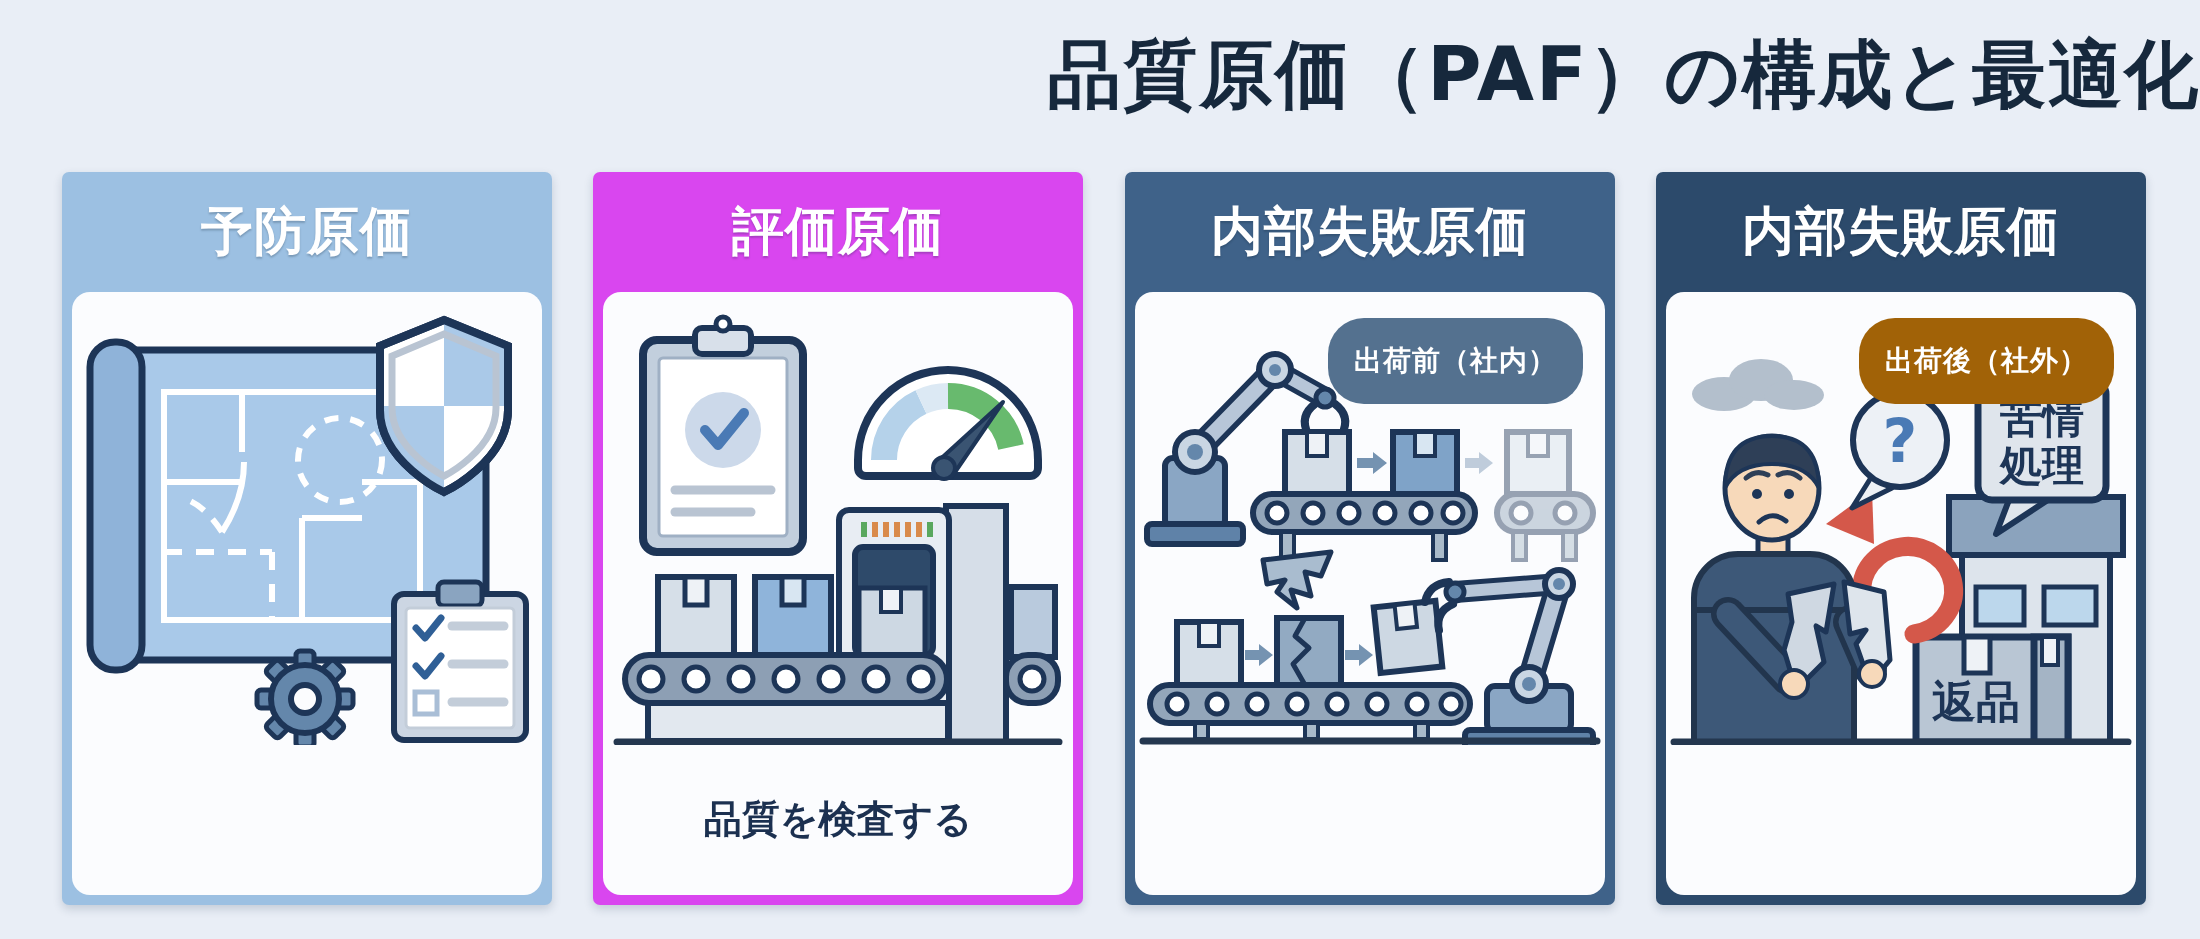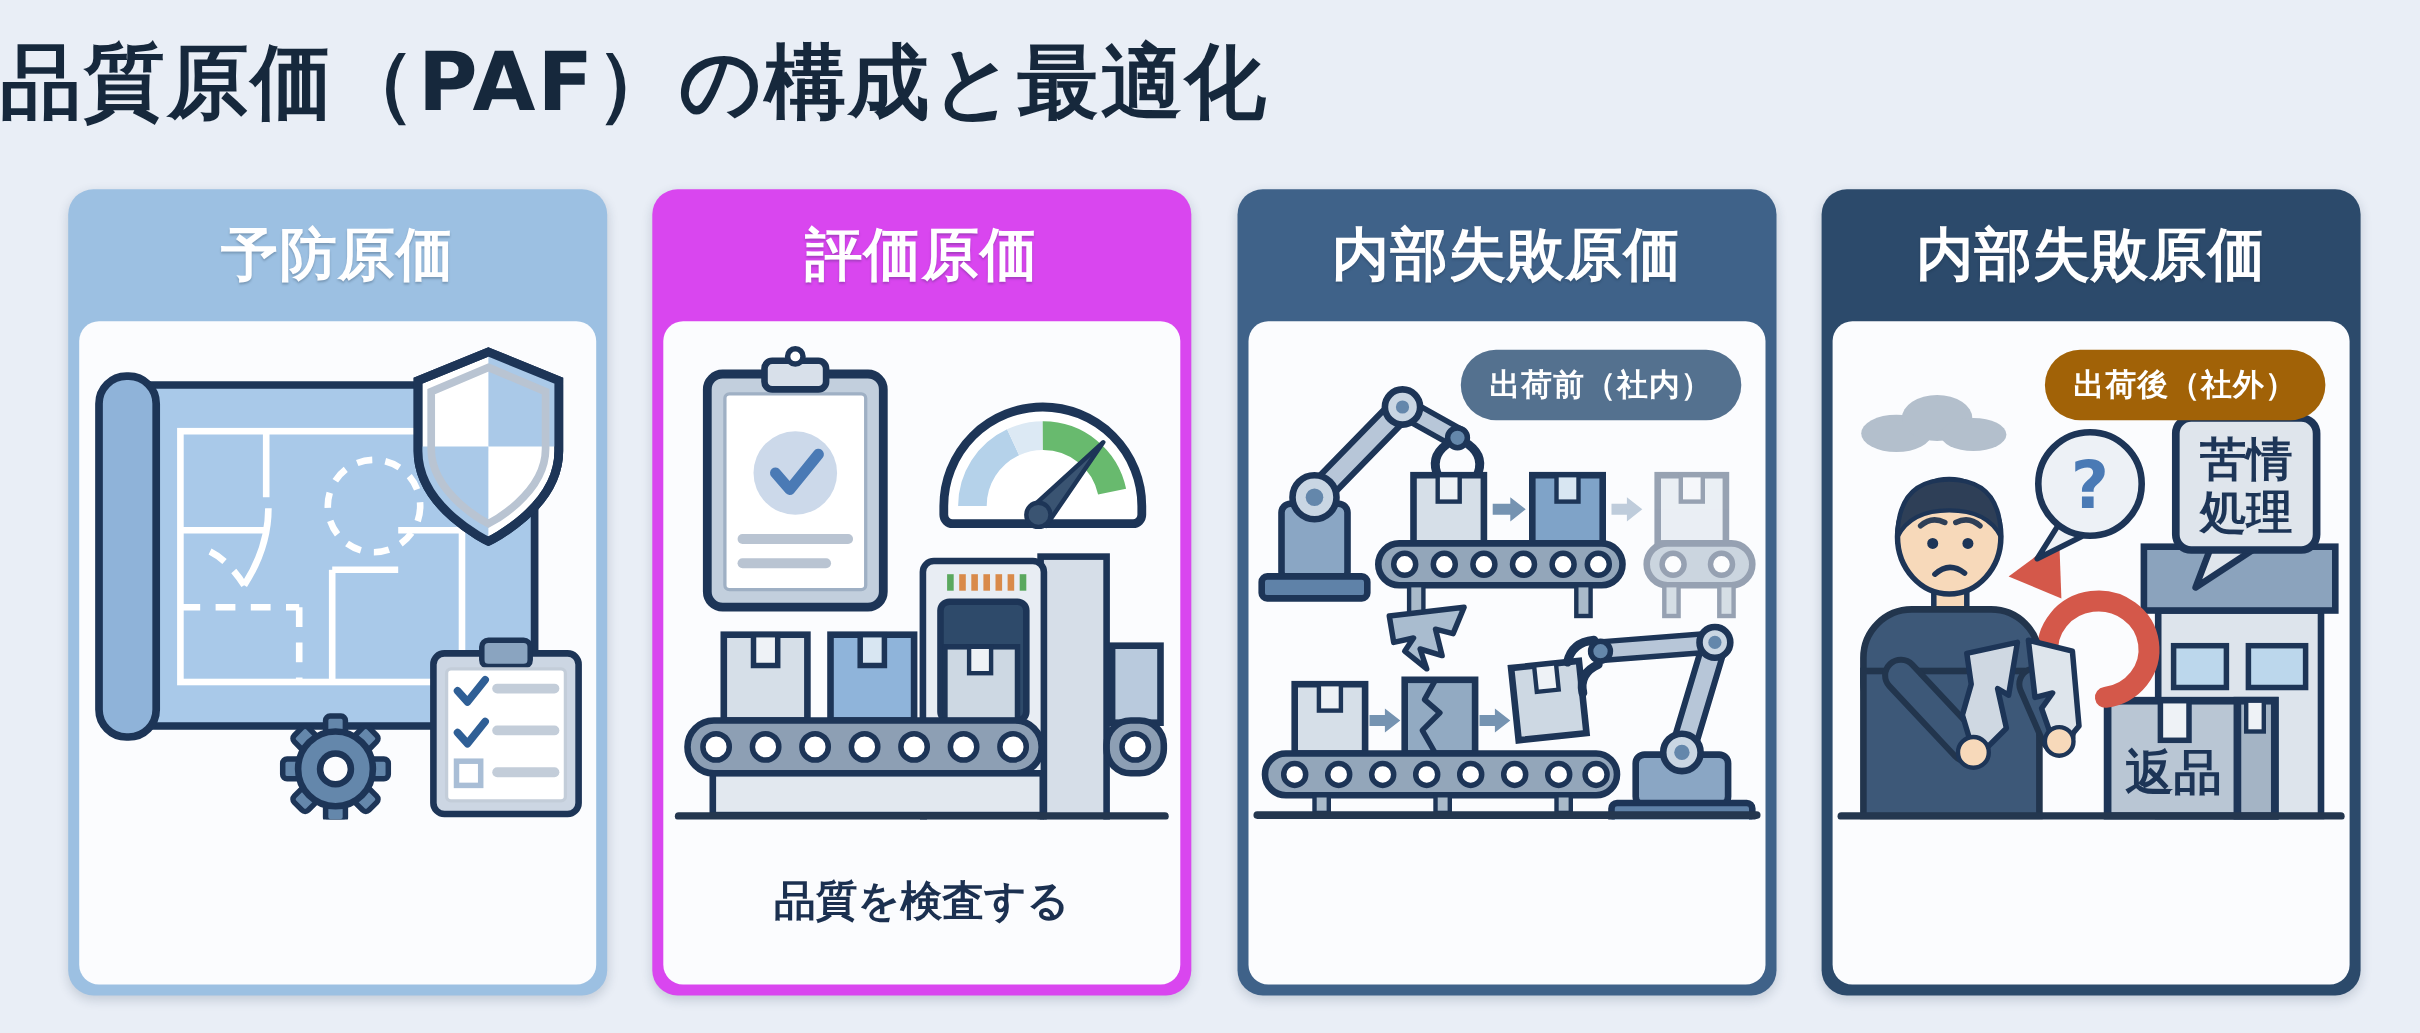--- a/index.html
+++ b/index.html
@@ -2,25 +2,25 @@
 <html><head>
 <meta charset="utf-8">
 <style>
   html,body{margin:0;padding:0;}
   body{
     width:2200px;height:939px;position:relative;overflow:hidden;
     background:#e9eef6;
     font-family:"DejaVu Sans","Liberation Sans",sans-serif;
   }
   .title{
-    position:absolute;top:26px;left:0;width:2200px;text-align:left;
+    position:absolute;top:26px;left:0;width:2200px;text-align:right;
     font-size:74px;font-weight:bold;color:#16283c;letter-spacing:2px;
   }
   .card{
-    position:absolute;top:172px;width:490px;height:733px;border-radius:23px;
+    position:absolute;top:172px;width:490px;height:733px;border-radius:7px;
     box-shadow:0 4px 10px rgba(30,50,80,.18);
   }
   .card-header{
     height:120px;display:flex;align-items:center;justify-content:center;
     color:#ffffff;font-size:52px;font-weight:bold;letter-spacing:1px;
     text-shadow:0 2px 2px rgba(20,40,60,.25);
   }
   .card-body{
     position:absolute;top:120px;left:10px;right:10px;bottom:10px;
     background:#fbfcfe;border-radius:18px;overflow:hidden;
@@ -29,21 +29,21 @@
   .illu svg{width:100%;height:100%;display:block;}
   .caption{
     position:absolute;bottom:0;left:0;right:0;height:150px;
     display:flex;align-items:center;justify-content:center;text-align:center;
     font-size:38px;font-weight:bold;color:#1b3050;line-height:1.25;
     white-space:pre-line;
   }
   .badge{
     position:absolute;top:26px;right:22px;
     color:#ffffff;font-size:28px;font-weight:bold;
-    padding:13px 26px;border-radius:36px;letter-spacing:1px;
+    padding:24px 26px;border-radius:36px;letter-spacing:1px;
   }
   .svg-label{font-weight:bold;fill:#1d3557;}
 </style>
 </head>
 <body style="background: rgb(233, 238, 246);">
 
 <div class="title" style="color: rgb(22, 40, 60);">品質原価（PAF）の構成と最適化</div>
 
 <div class="card" style="left: 62px; background: rgb(156, 192, 226);">
   <div class="card-header">予防原価</div>

